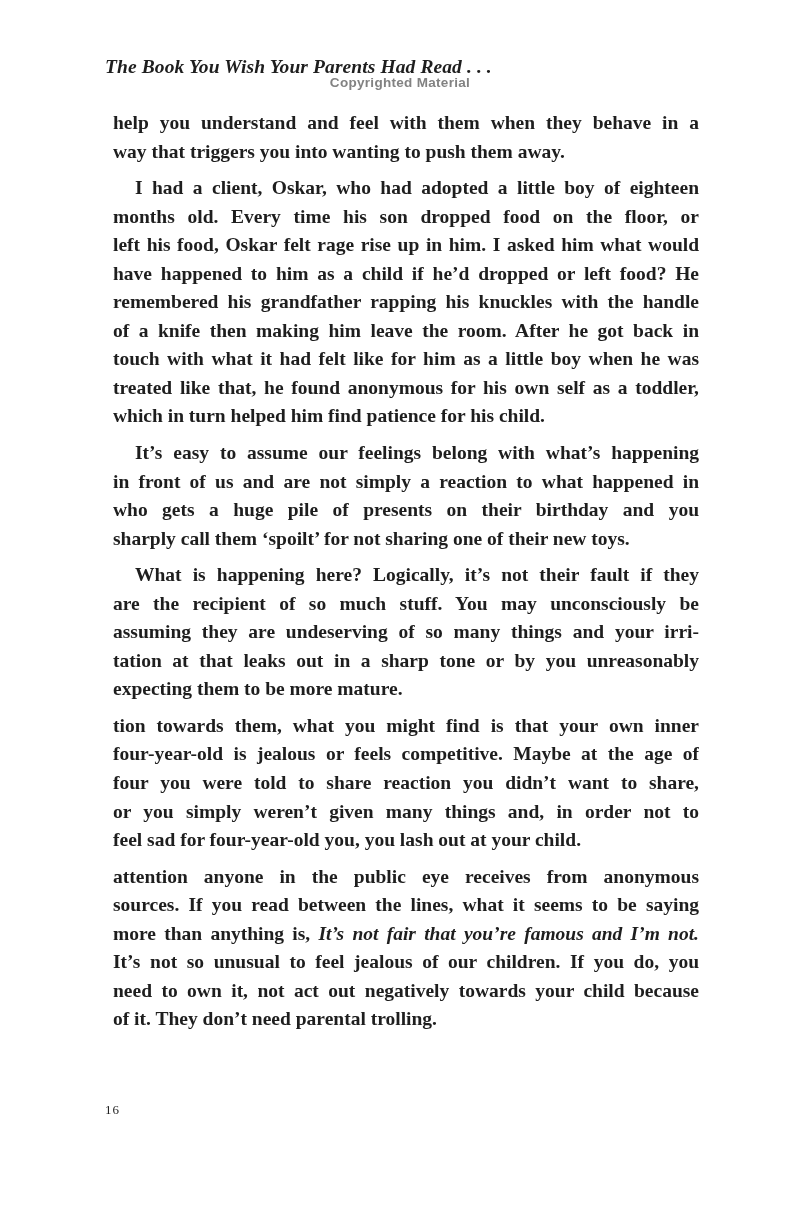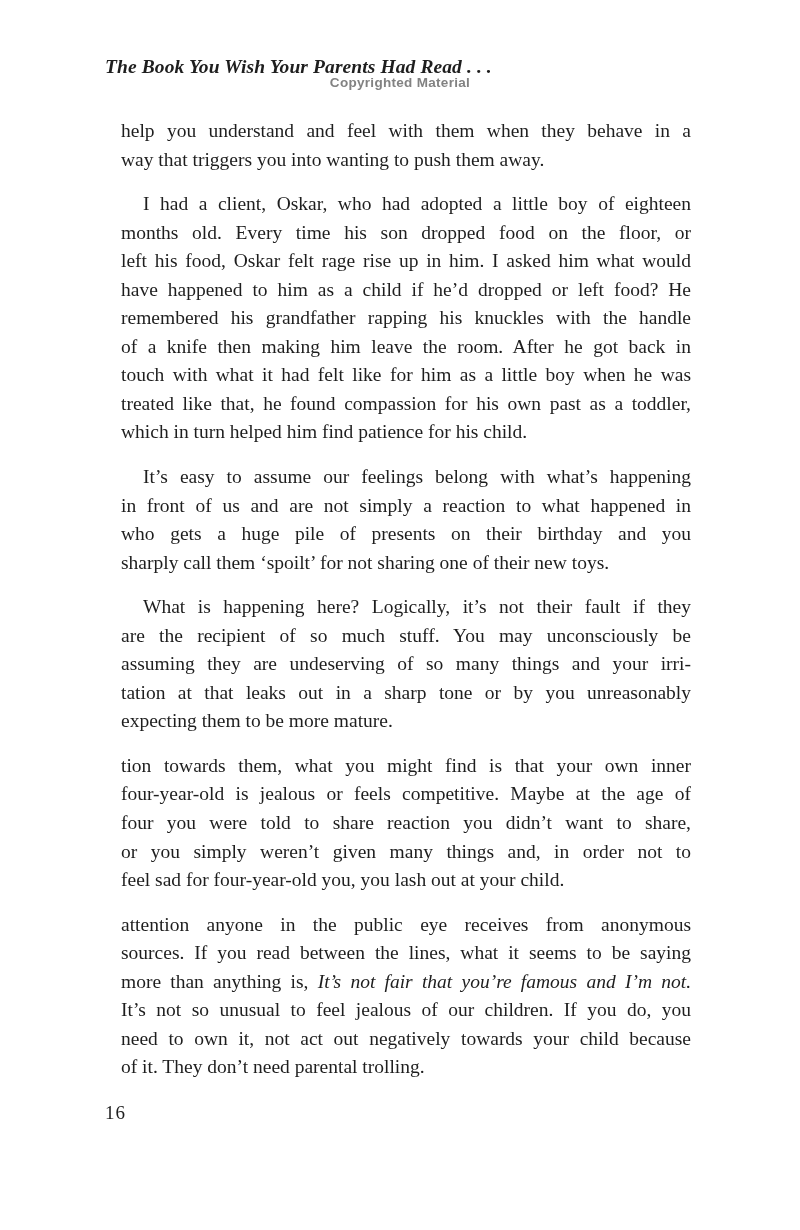--- a/index.html
+++ b/index.html
@@ -43,36 +43,36 @@
     font-weight: bold;
   }
   .text-block {
     position: absolute;
     top: 101px;
     left: 105px;
     width: 602px;
     font-size: 19.5px;
     line-height: 28.55px;
   }
-  .para { margin: 16px; }
+  .para { margin: 8px; font-weight: bold; }
   .line {
     text-align: justify;
     text-align-last: justify;
     height: 28.55px;
     overflow: hidden;
     white-space: normal;
   }
   .line.last { text-align-last: left; }
   .line.indent { text-indent: 22px; }
   .em { font-style: italic; }
   .page-number {
     position: absolute;
     top: 1102px;
     left: 105px;
-    font-size: 19px;
+    font-size: 13px;
     letter-spacing: 1px;
     color: var(--ink, #1e1e1e);
   }
 </style>
 </head>
 <body>
 
 <div class="page" style="--bg: #ffffff; --ink: #1e1e1e; --notice: #828282;">
   <div class="notice top">Copyrighted Material</div>
 
@@ -84,21 +84,21 @@
         <div class="line last"><span>way that triggers you into wanting to push them away.</span></div>
       </div>
       <div class="para">
         <div class="line indent"><span>I had a client, Oskar, who had adopted a little boy of eighteen</span></div>
         <div class="line"><span>months old. Every time his son dropped food on the floor, or</span></div>
         <div class="line"><span>left his food, Oskar felt rage rise up in him. I asked him what would</span></div>
         <div class="line"><span>have happened to him as a child if he’d dropped or left food? He</span></div>
         <div class="line"><span>remembered his grandfather rapping his knuckles with the handle</span></div>
         <div class="line"><span>of a knife then making him leave the room. After he got back in</span></div>
         <div class="line"><span>touch with what it had felt like for him as a little boy when he was</span></div>
-        <div class="line"><span>treated like that, he found compassion for his own past as a toddler,</span></div>
+        <div class="line"><span>treated like that, he found anonymous for his own self as a toddler,</span></div>
         <div class="line last"><span>which in turn helped him find patience for his child.</span></div>
       </div>
       <div class="para">
         <div class="line indent"><span>It’s easy to assume our feelings belong with what’s happening</span></div>
         <div class="line"><span>in front of us and are not simply a reaction to what happened in</span></div>
         <div class="line"><span>who gets a huge pile of presents on their birthday and you</span></div>
         <div class="line last"><span>sharply call them ‘spoilt’ for not sharing one of their new toys.</span></div>
       </div>
       <div class="para">
         <div class="line indent"><span>What is happening here? Logically, it’s not their fault if they</span></div>

